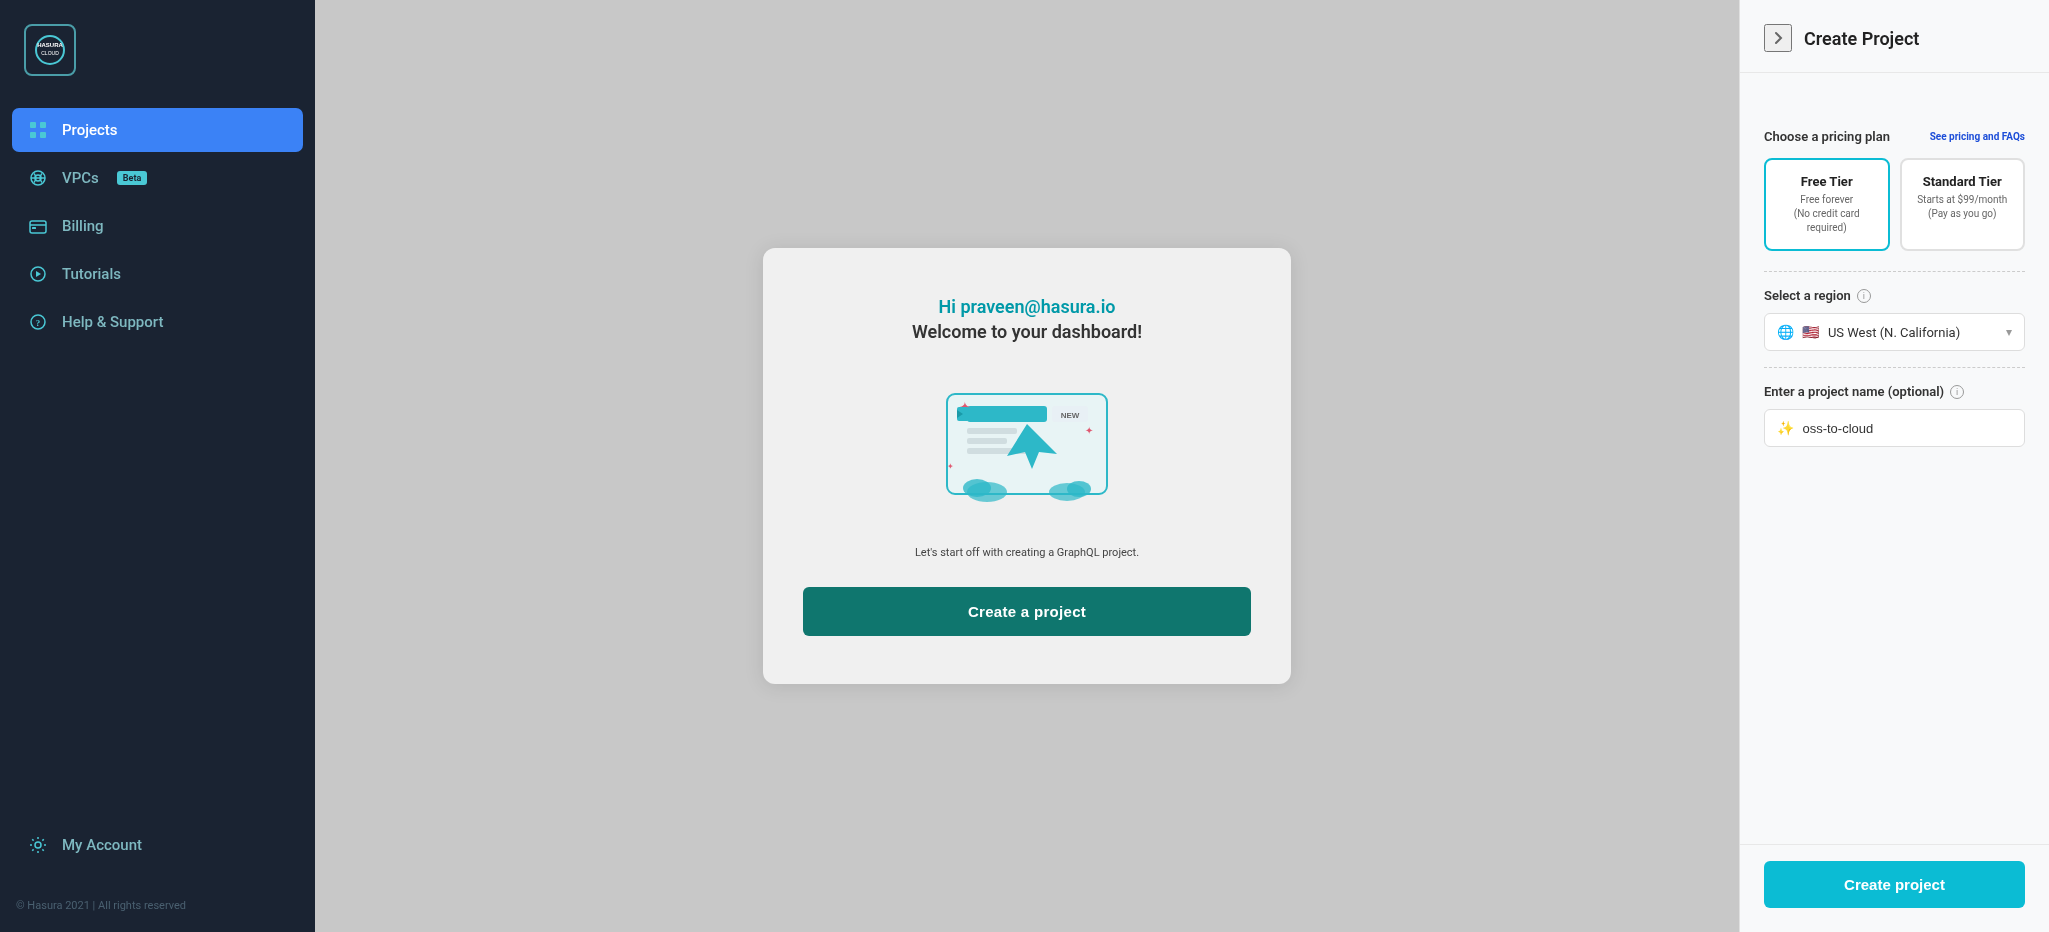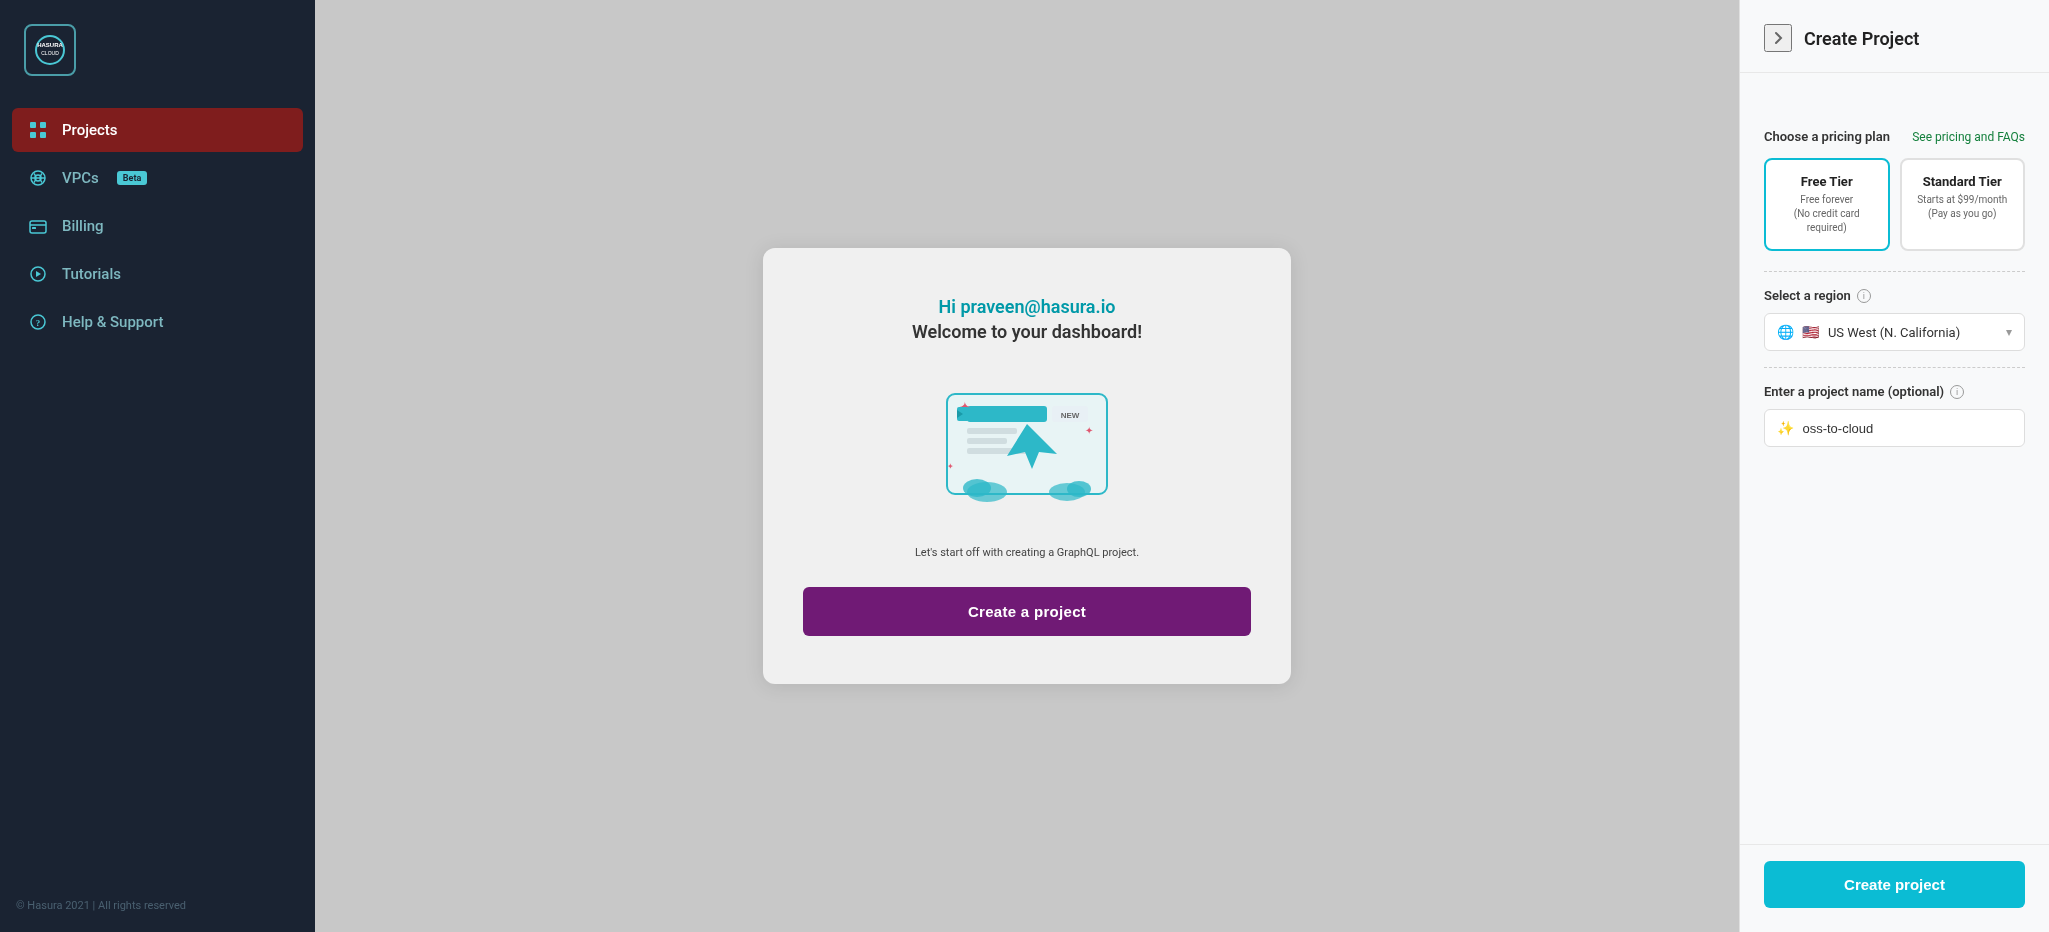--- a/index.html
+++ b/index.html
@@ -40,22 +40,23 @@
       padding: 12px 16px;
       border-radius: 6px;
       cursor: pointer;
       color: #7eb8c0;
       font-size: 15px;
       font-weight: 500;
       margin-bottom: 4px;
       transition: background 0.2s;
     }
     .nav-item.active {
-      background: #7f1d1d;
+      background: #3b82f6;
       color: #fff;
+      border-radius: 7px;
     }
     .nav-item .nav-icon {
       width: 20px;
       height: 20px;
       display: flex;
       align-items: center;
       justify-content: center;
       color: #4ac8d5;
       flex-shrink: 0;
     }
@@ -123,21 +124,21 @@
       margin-bottom: 32px;
       position: relative;
     }
     .welcome-cta {
       font-size: 11px;
       color: #444;
       margin-bottom: 28px;
       font-weight: 400;
     }
     .create-project-btn {
-      background: #701a75;
+      background: #0f766e;
       color: #fff;
       border: none;
       border-radius: 6px;
       padding: 16px 80px;
       font-size: 15px;
       font-weight: 600;
       cursor: pointer;
       width: 100%;
       letter-spacing: 0.3px;
     }
@@ -185,24 +186,25 @@
       justify-content: space-between;
       margin-bottom: 14px;
       margin-top: 32px;
     }
     .section-label {
       font-size: 13px;
       font-weight: 600;
       color: #333;
     }
     .section-link {
-      font-size: 12px;
-      color: #15803d;
+      font-size: 10px;
+      color: #1d4ed8;
       cursor: pointer;
       text-decoration: none;
+      font-weight: bold;
     }
     .pricing-cards {
       display: flex;
       gap: 10px;
       margin-bottom: 20px;
     }
     .pricing-card {
       flex: 1;
       border: 2px solid #e0e0e0;
       border-radius: 8px;
@@ -398,20 +400,31 @@
       <span class="nav-icon">
         <svg width="18" height="18" viewBox="0 0 18 18" fill="none">
           <circle cx="9" cy="9" r="7" stroke="#4ac8d5" stroke-width="1.5"></circle>
           <text x="9" y="13" text-anchor="middle" fill="#4ac8d5" font-size="9" font-family="serif" font-weight="bold">?</text>
         </svg>
       </span>
       <span>Help &amp; Support</span>
     </div>
   </nav>
 
+  <div class="sidebar-bottom">
+    <div class="nav-item">
+      <span class="nav-icon">
+        <svg width="18" height="18" viewBox="0 0 18 18" fill="none">
+          <circle cx="9" cy="9" r="3" stroke="#4ac8d5" stroke-width="1.5"></circle>
+          <path d="M9 1v2M9 15v2M1 9h2M15 9h2M3.22 3.22l1.41 1.41M13.36 13.36l1.41 1.41M3.22 14.78l1.41-1.41M13.36 4.64l1.41-1.41" stroke="#4ac8d5" stroke-width="1.5"></path>
+        </svg>
+      </span>
+      <span>My Account</span>
+    </div>
+  </div>
 
   <div class="sidebar-footer">
     <span>© Hasura 2021  |  All rights reserved</span>
   </div>
 </aside>
 
 <main class="main-content">
   <div class="welcome-card">
     <p class="welcome-greeting">
       <span>Hi </span><span style="color:#0099a8;font-weight:600;">praveen@hasura.io</span>

